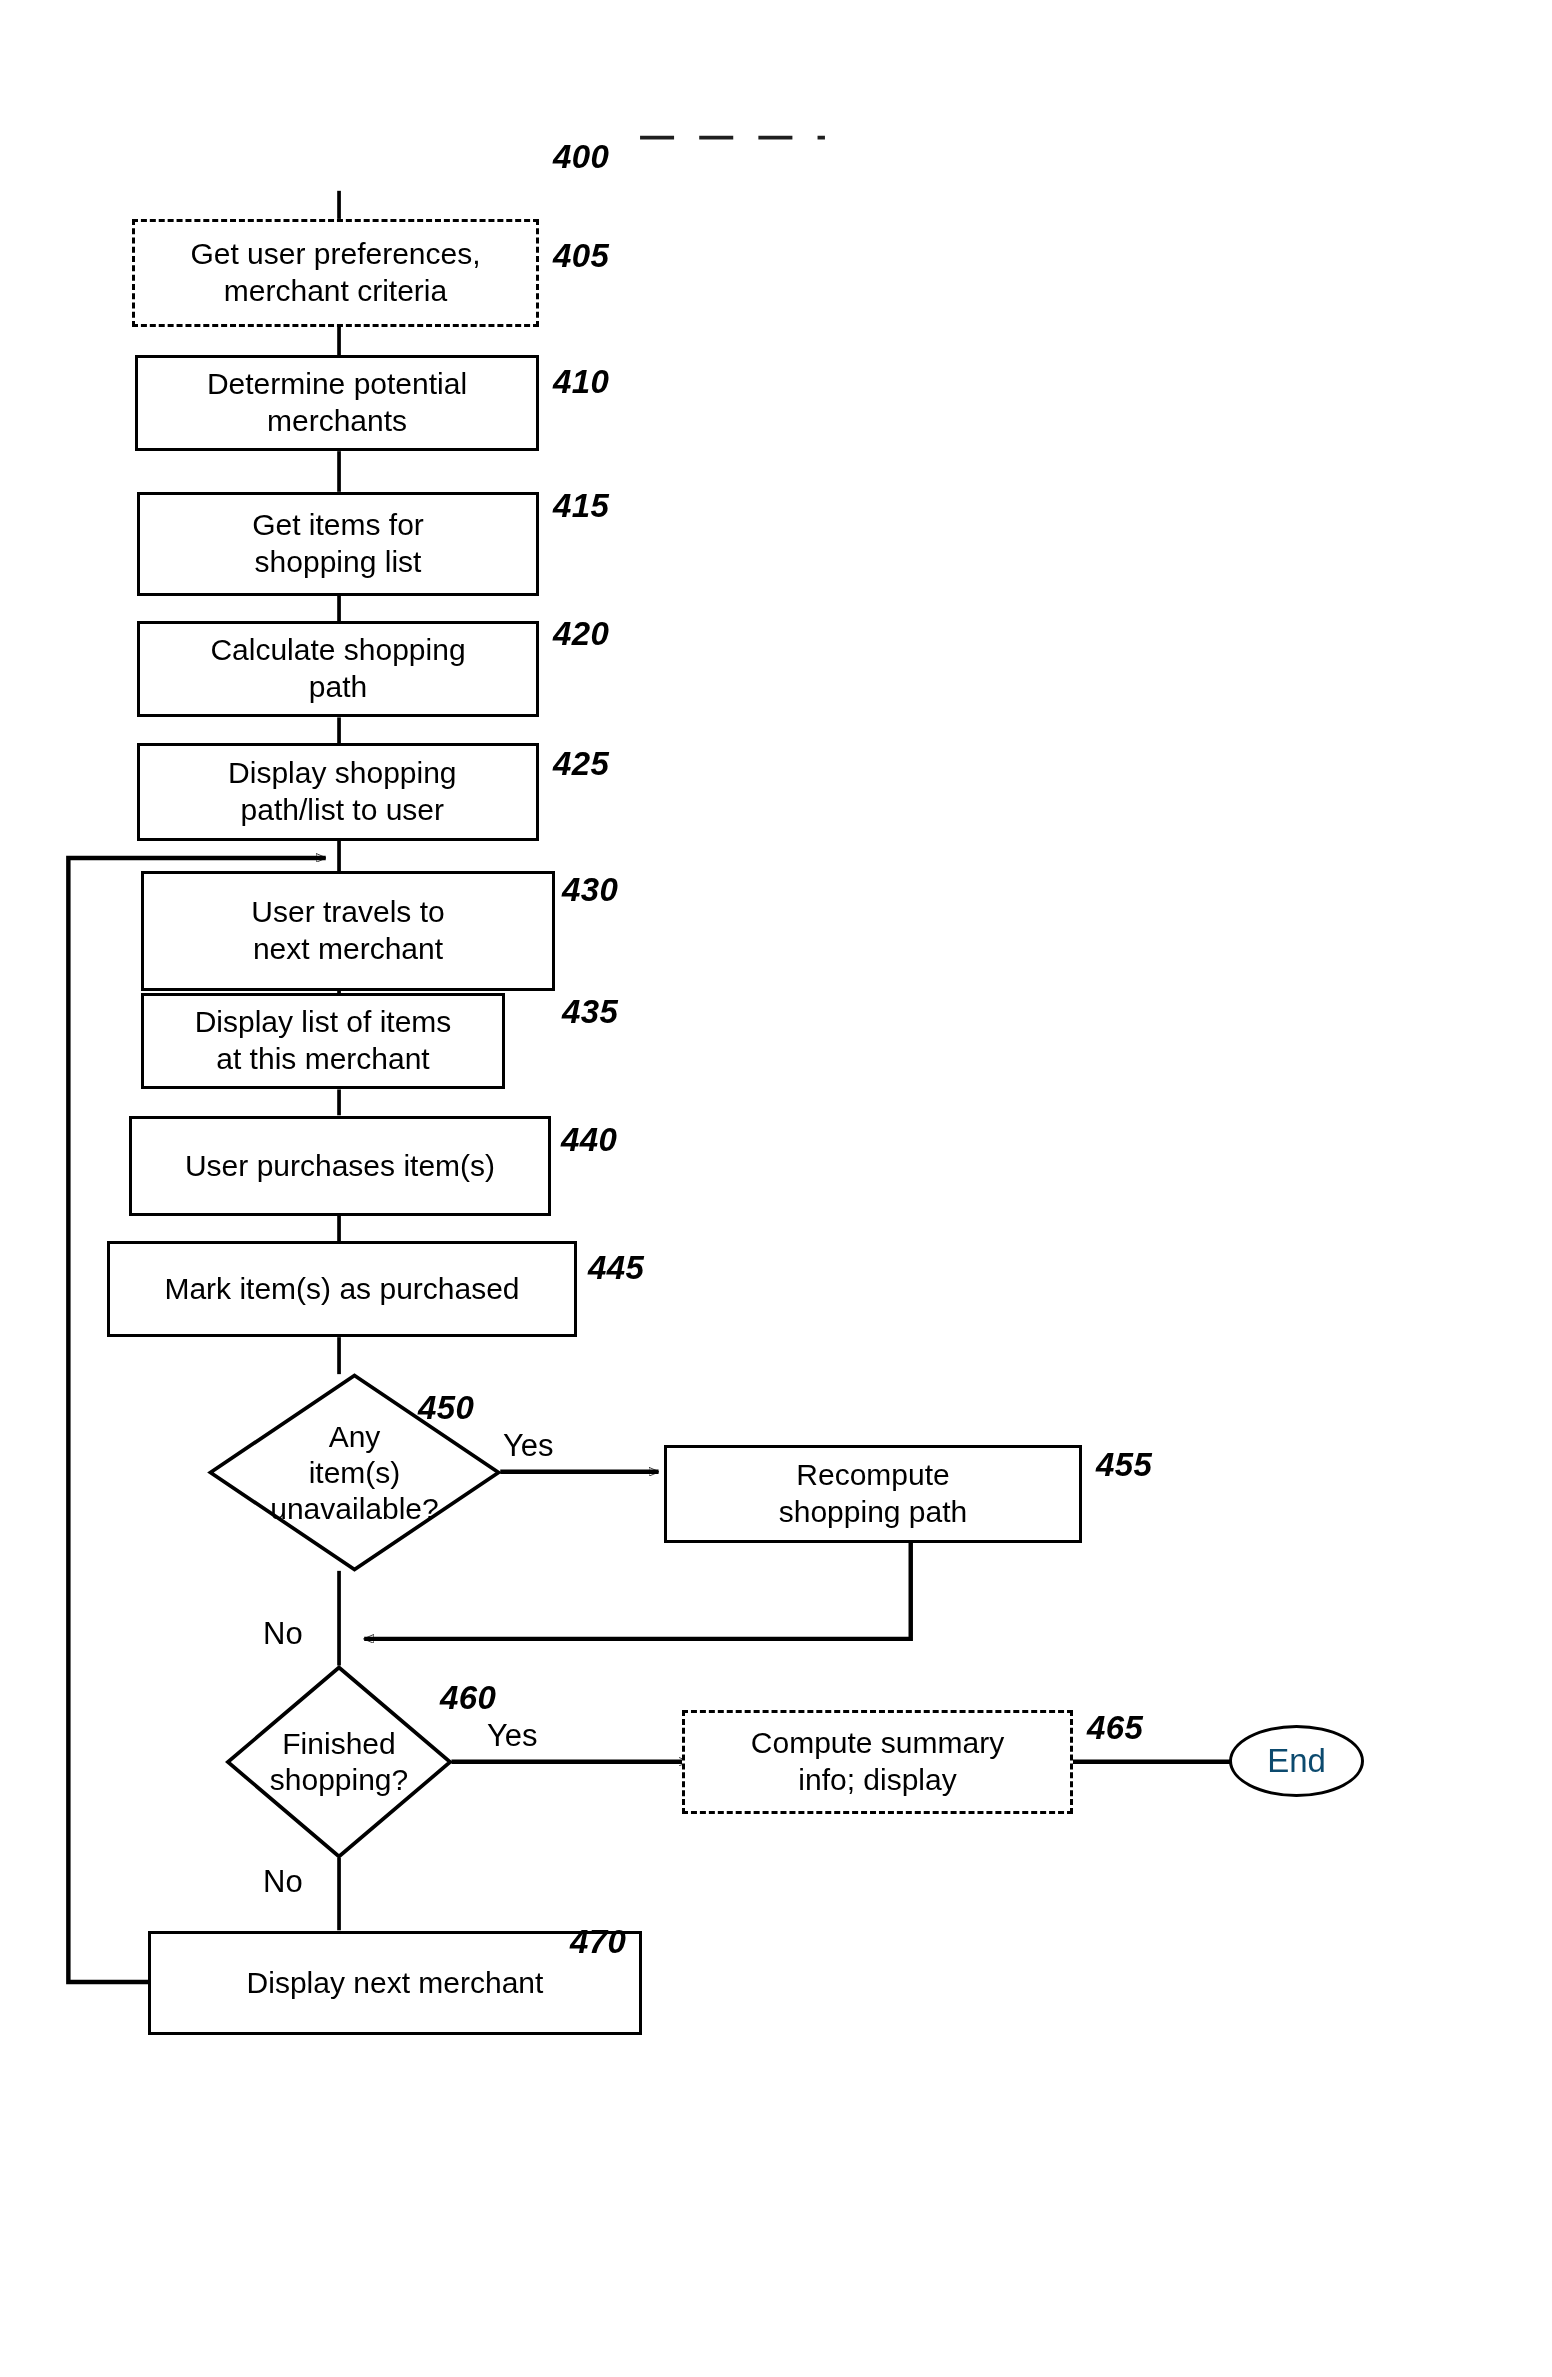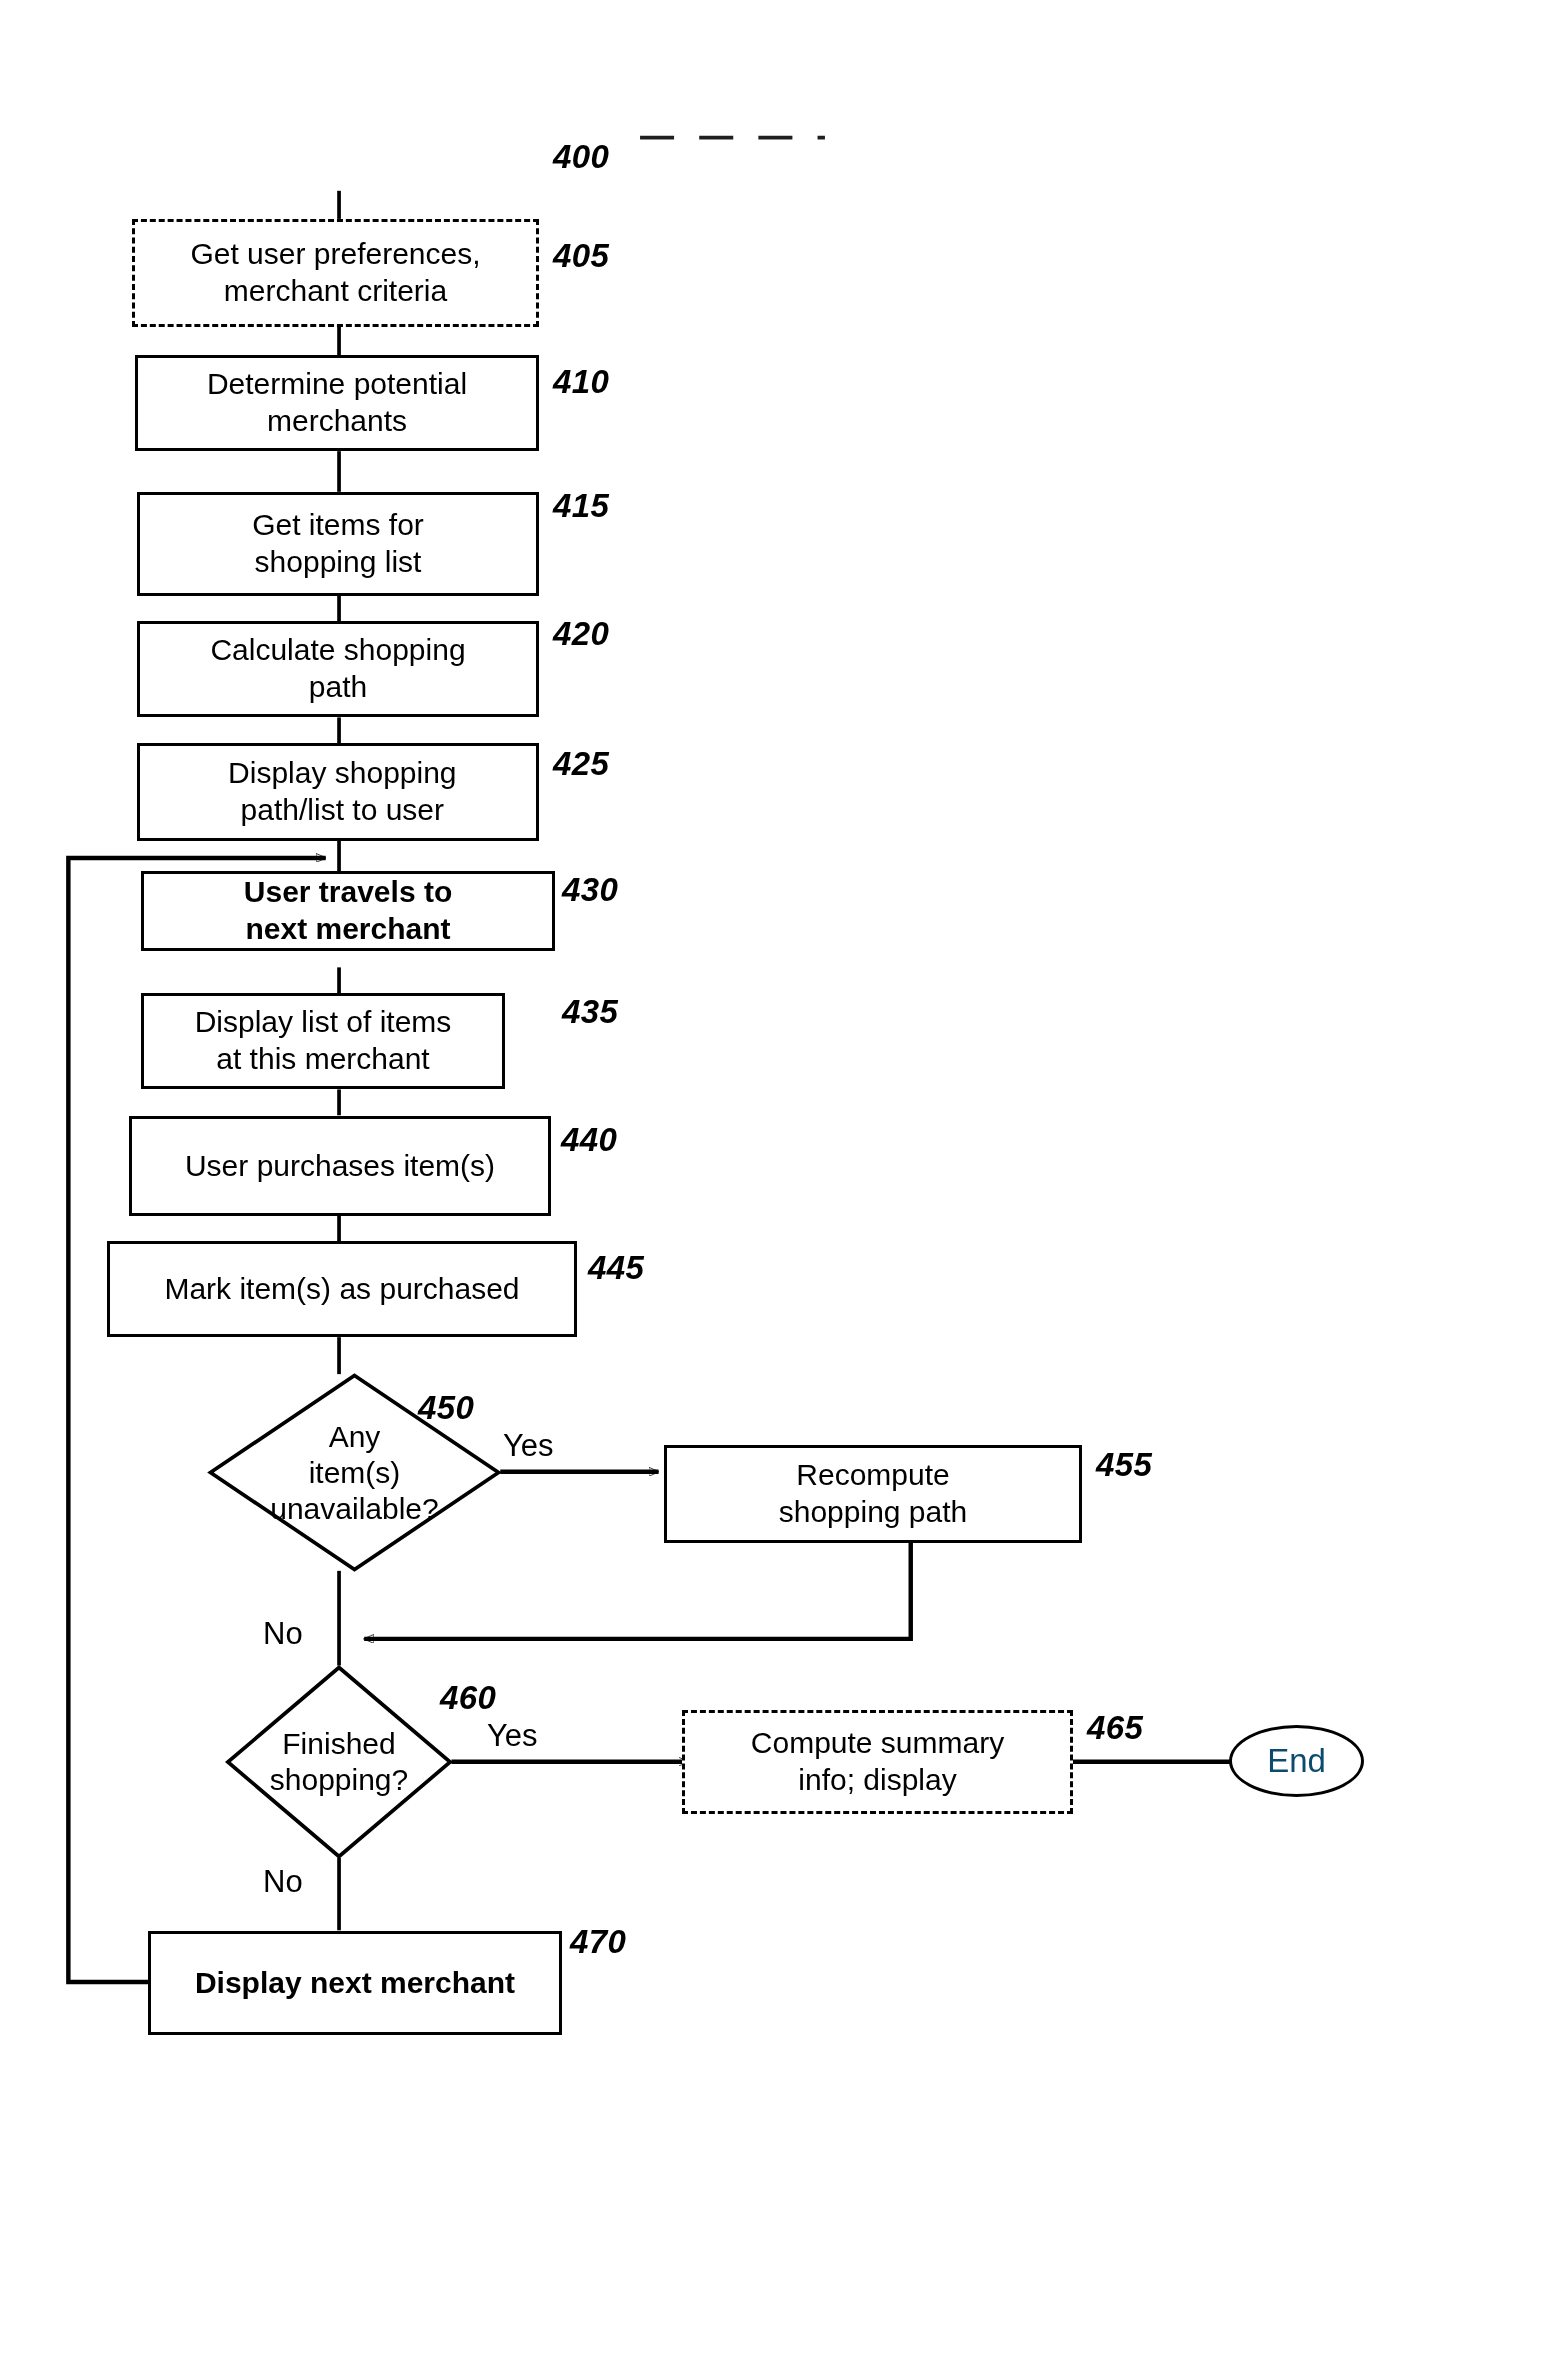--- a/index.html
+++ b/index.html
@@ -176,21 +176,21 @@
   <div class="ref" style="left:553px; top:487px;">415</div>
 
   <div class="node solid" style="left:137px; top:621px; width:402px; height:96px;">Calculate shopping
 path</div>
   <div class="ref" style="left:553px; top:615px;">420</div>
 
   <div class="node solid" style="left:137px; top:743px; width:402px; height:98px;padding-left:16px;">Display shopping
 path/list to user</div>
   <div class="ref" style="left:553px; top:745px;">425</div>
 
-  <div class="node solid" style="left:141px; top:871px; width:414px; height:80px;font-weight:bold;">User travels to
+  <div class="node solid" style="left:141px; top:871px; width:414px; height:120px;">User travels to
 next merchant</div>
   <div class="ref" style="left:562px; top:871px;">430</div>
 
   <div class="node solid" style="left:141px; top:993px; width:364px; height:96px;">Display list of items
 at this merchant</div>
   <div class="ref" style="left:562px; top:993px;">435</div>
 
   <div class="node solid" style="left:129px; top:1116px; width:422px; height:100px;">User purchases item(s)</div>
   <div class="ref" style="left:561px; top:1121px;">440</div>
 
@@ -225,17 +225,17 @@
 
   <div class="branch-label" style="left:487px; top:1718px;">Yes</div>
   <div class="branch-label" style="left:263px; top:1864px;">No</div>
 
   <div class="node dashed" style="left:682px; top:1710px; width:391px; height:104px;">Compute summary
 info; display</div>
   <div class="ref" style="left:1087px; top:1709px;">465</div>
 
   <div class="terminator" style="left:1229px; top:1725px; width:135px; height:72px;">End</div>
 
-  <div class="node solid" style="left:148px; top:1931px; width:414px; height:104px;font-weight:bold;">Display next merchant</div>
+  <div class="node solid" style="left:148px; top:1931px; width:494px; height:104px;">Display next merchant</div>
   <div class="ref" style="left:570px; top:1923px;">470</div>
 
 </div>
 
 
 </body></html>

